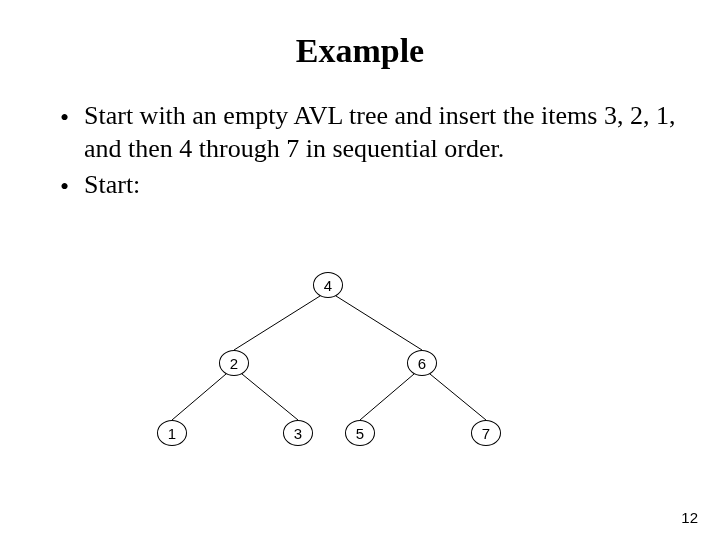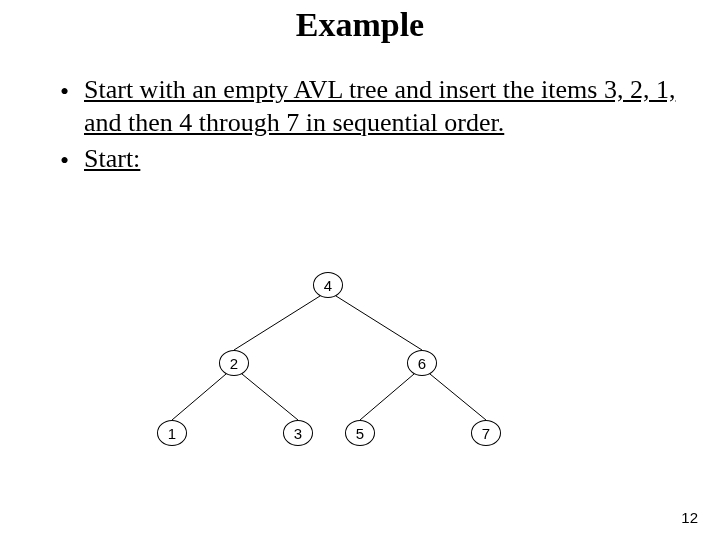--- a/index.html
+++ b/index.html
@@ -9,41 +9,40 @@
     height: 540px;
     background: #fff;
     font-family: "Times New Roman", Times, serif;
     color: #000;
     position: relative;
   }
   .title {
     text-align: center;
     font-size: 34px;
     font-weight: bold;
-    margin-top: 6px;
+    margin-top: 32px;
   }
   .bullets {
     margin: 30px 40px 0 60px;
     font-size: 26px;
     line-height: 1.25;
   }
   .bullet {
     display: flex;
     align-items: flex-start;
     margin-bottom: 4px;
   }
   .bullet-dot {
     width: 24px;
     flex: 0 0 24px;
     text-align: left;
     padding-top: 2px;
   }
   .bullet-text {
     flex: 1;
-    text-decoration: underline;
   }
   .tree {
     position: absolute;
     left: 0;
     top: 270px;
     width: 720px;
     height: 230px;
   }
   .node {
     position: absolute;

